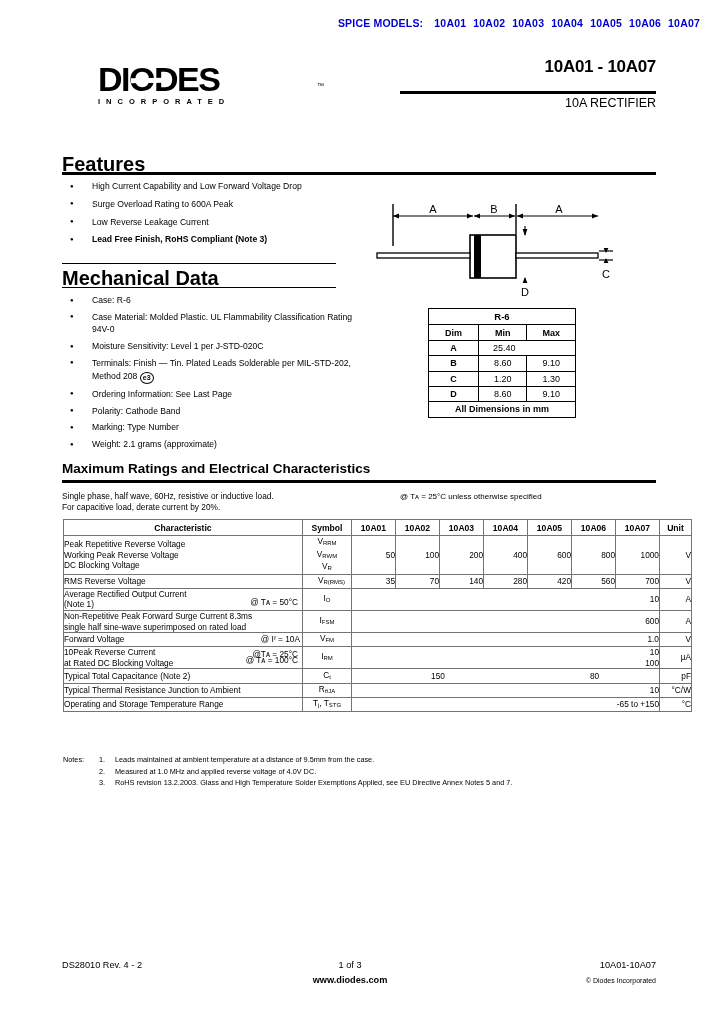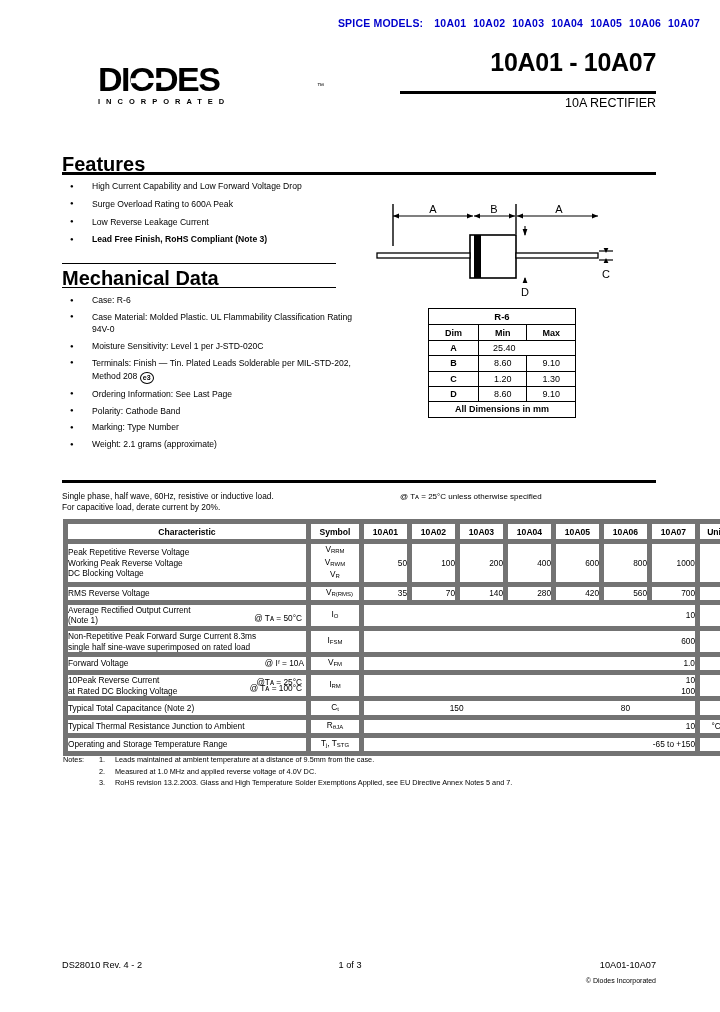--- a/index.html
+++ b/index.html
@@ -76,22 +76,22 @@
   }
   .logo-tm {
     position: absolute;
     right: 14px; top: 20px;
     font-size: 7px;
   }
 
   
   .title-main {
     position: absolute;
-    right: 64px; top: 48px;
-    font-size: 25px;
+    right: 64px; top: 57px;
+    font-size: 17px;
     font-weight: bold;
     letter-spacing: -0.3px;
   }
   .title-rule {
     position: absolute;
     left: 400px; top: 91px;
     width: 256px;
     height: 3px;
     background: #000;
   }
@@ -200,21 +200,21 @@
   
   .ratings {
     position: absolute;
     left: 63px; top: 519px;
     width: 593px;
     border-collapse: collapse;
     font-size: 8.3px;
     table-layout: fixed;
   }
   .ratings td, .ratings th {
-    border: 5px solid #737373;
+    border: 1px solid #737373;
     padding: 0;
     vertical-align: middle;
   }
   .ratings thead th {
     text-align: center;
     font-weight: bold;
     font-size: 8.6px;
     height: 15px;
   }
   .ratings .c-char { width: 238px; }
@@ -430,20 +430,21 @@
       <td>D</td>
       <td class="val">8.60</td>
       <td class="val">9.10</td>
     </tr>
     <tr>
       <td colspan="3">All Dimensions in mm</td>
     </tr>
   </tbody>
     </table>
 
+  <div class="mr-title">Maximum Ratings and Electrical Characteristics</div>
   <div class="mr-cond">@ Tᴀ = 25°C unless otherwise specified</div>
   <div class="mr-rule"></div>
   <div class="mr-note">
     <div>Single phase, half wave, 60Hz, resistive or inductive load.</div>
     <div>For capacitive load, derate current by 20%.</div>
   </div>
 
   <table class="ratings">
     <thead>
       <tr>
@@ -598,17 +599,18 @@
     <ol>
       <li><span class="n">1.</span><span>Leads maintained at ambient temperature at a distance of 9.5mm from the case.</span></li>
       <li><span class="n">2.</span><span>Measured at 1.0 MHz and applied reverse voltage of 4.0V DC.</span></li>
       <li><span class="n">3.</span><span>RoHS revision 13.2.2003.  Glass and High Temperature Solder Exemptions Applied, see EU Directive Annex Notes 5 and 7.</span></li>
     </ol>
   </div>
 
   <div class="footer">
     <span class="f-left">DS28010 Rev. 4 - 2</span>
     <span class="f-mid">1 of 3</span>
+    <span class="f-url">www.diodes.com</span>
     <span class="f-right">10A01-10A07</span>
     <span class="f-copy">© Diodes Incorporated</span>
   </div>
 
 </div>
 
 </body></html>

